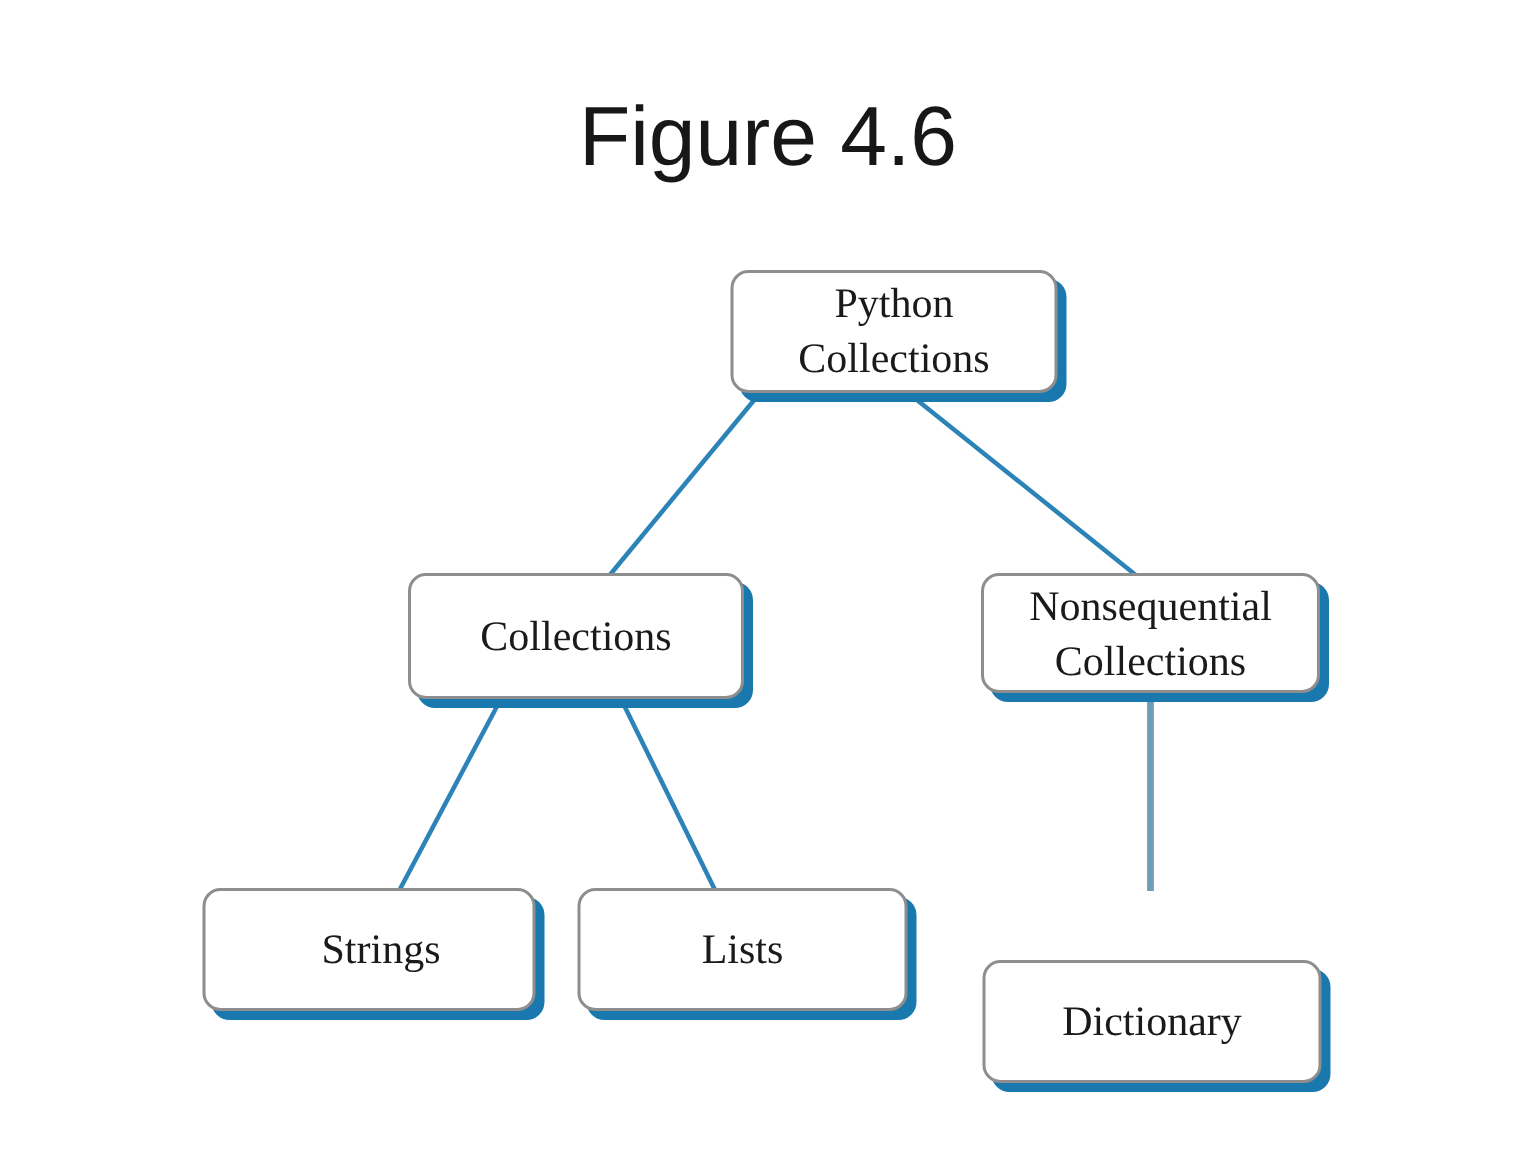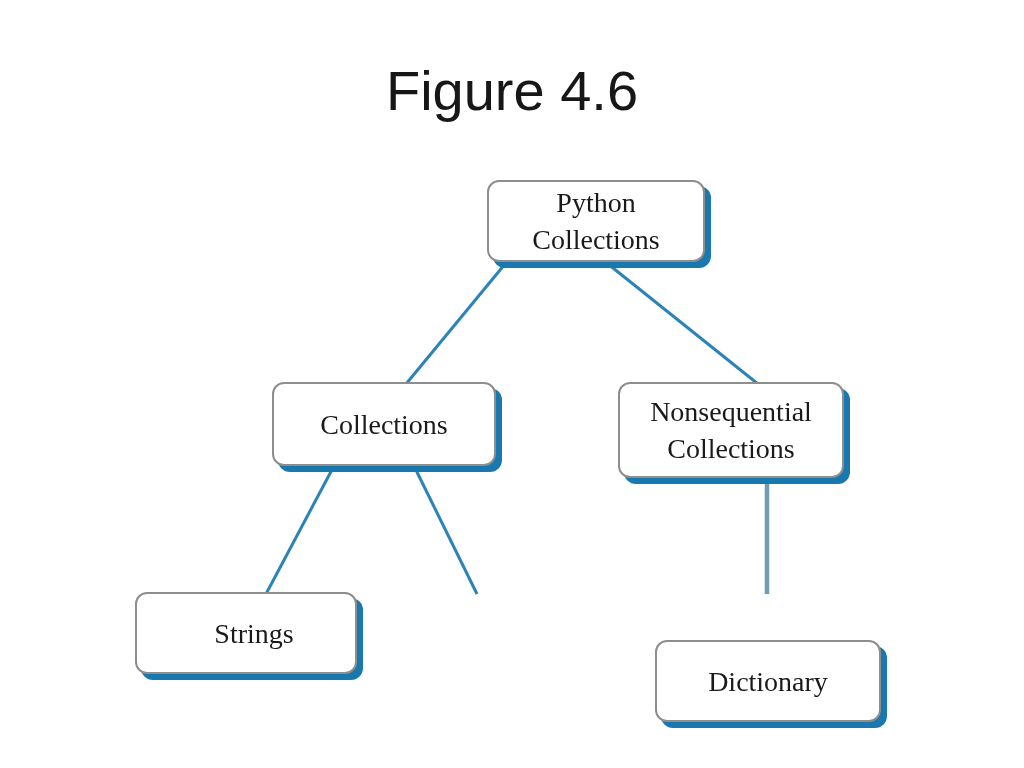--- a/index.html
+++ b/index.html
@@ -56,21 +56,21 @@
     justify-content: center;
     text-align: center;
     font-family: "Liberation Serif", serif;
     font-size: 28px;
     line-height: 37px;
     color: #1a1a1a;
     box-sizing: border-box;
   }
   .n-python        { left: 440px; top: 180px; width: 218px; height: 82px; margin-left: 47px; }
   .n-sequential    { left: 272px; top: 382px; width: 224px; height: 84px; }
-  .n-nonsequential { left: 618px; top: 382px; width: 226px; height: 96px; }
+  .n-nonsequential { left: 654px; top: 382px; width: 226px; height: 80px; justify-content: flex-end; }
   .n-strings       { left: 135px; top: 592px; width: 222px; height: 82px; padding-left: 16px; }
   .n-lists         { left: 385px; top: 592px; width: 220px; height: 82px; }
   .n-dictionary    { left: 655px; top: 592px; width: 226px; height: 82px; margin-top: 48px; }
   .node-label { display: block; }
 </style>
 </head>
 <body style="--edge: #2b83b8; --edge-vertical: #6f9db5; --shadow: #1979af; --border: #8e8e8e;">
 
 <h1 class="slide-title">Figure 4.6</h1>
 
@@ -95,18 +95,21 @@
 
   <div class="node n-nonsequential">
     <span class="node-label">Nonsequential</span>
     <span class="node-label">Collections</span>
   </div>
 
   <div class="node n-strings">
     <span class="node-label">Strings</span>
   </div>
 
+  <div class="node n-lists">
+    <span class="node-label">Lists</span>
+  </div>
 
   <div class="node n-dictionary">
     <span class="node-label">Dictionary</span>
   </div>
 
 </div>
 
 </body></html>

